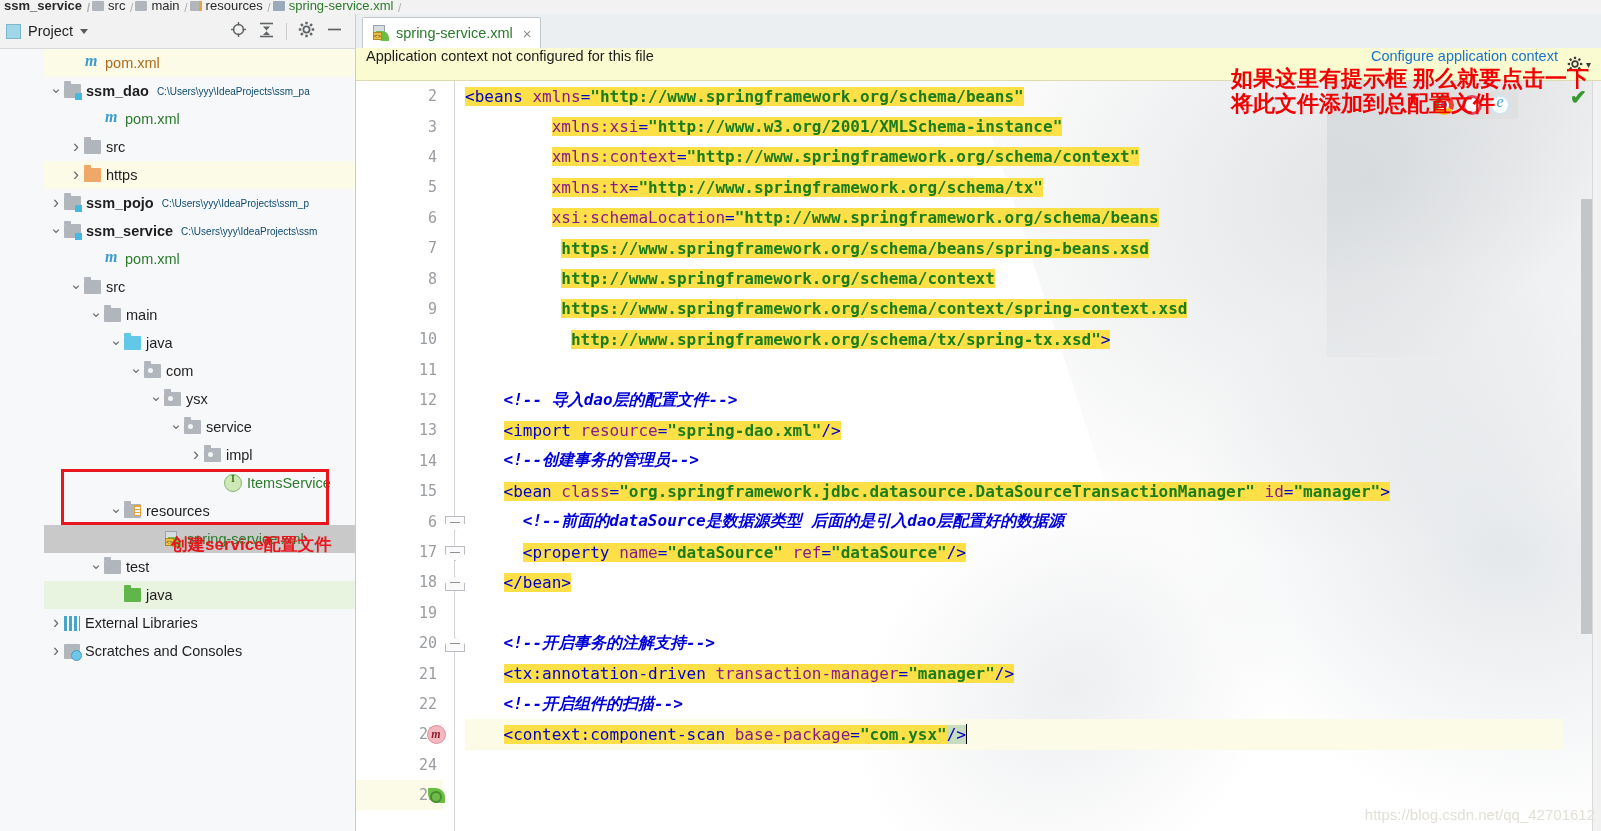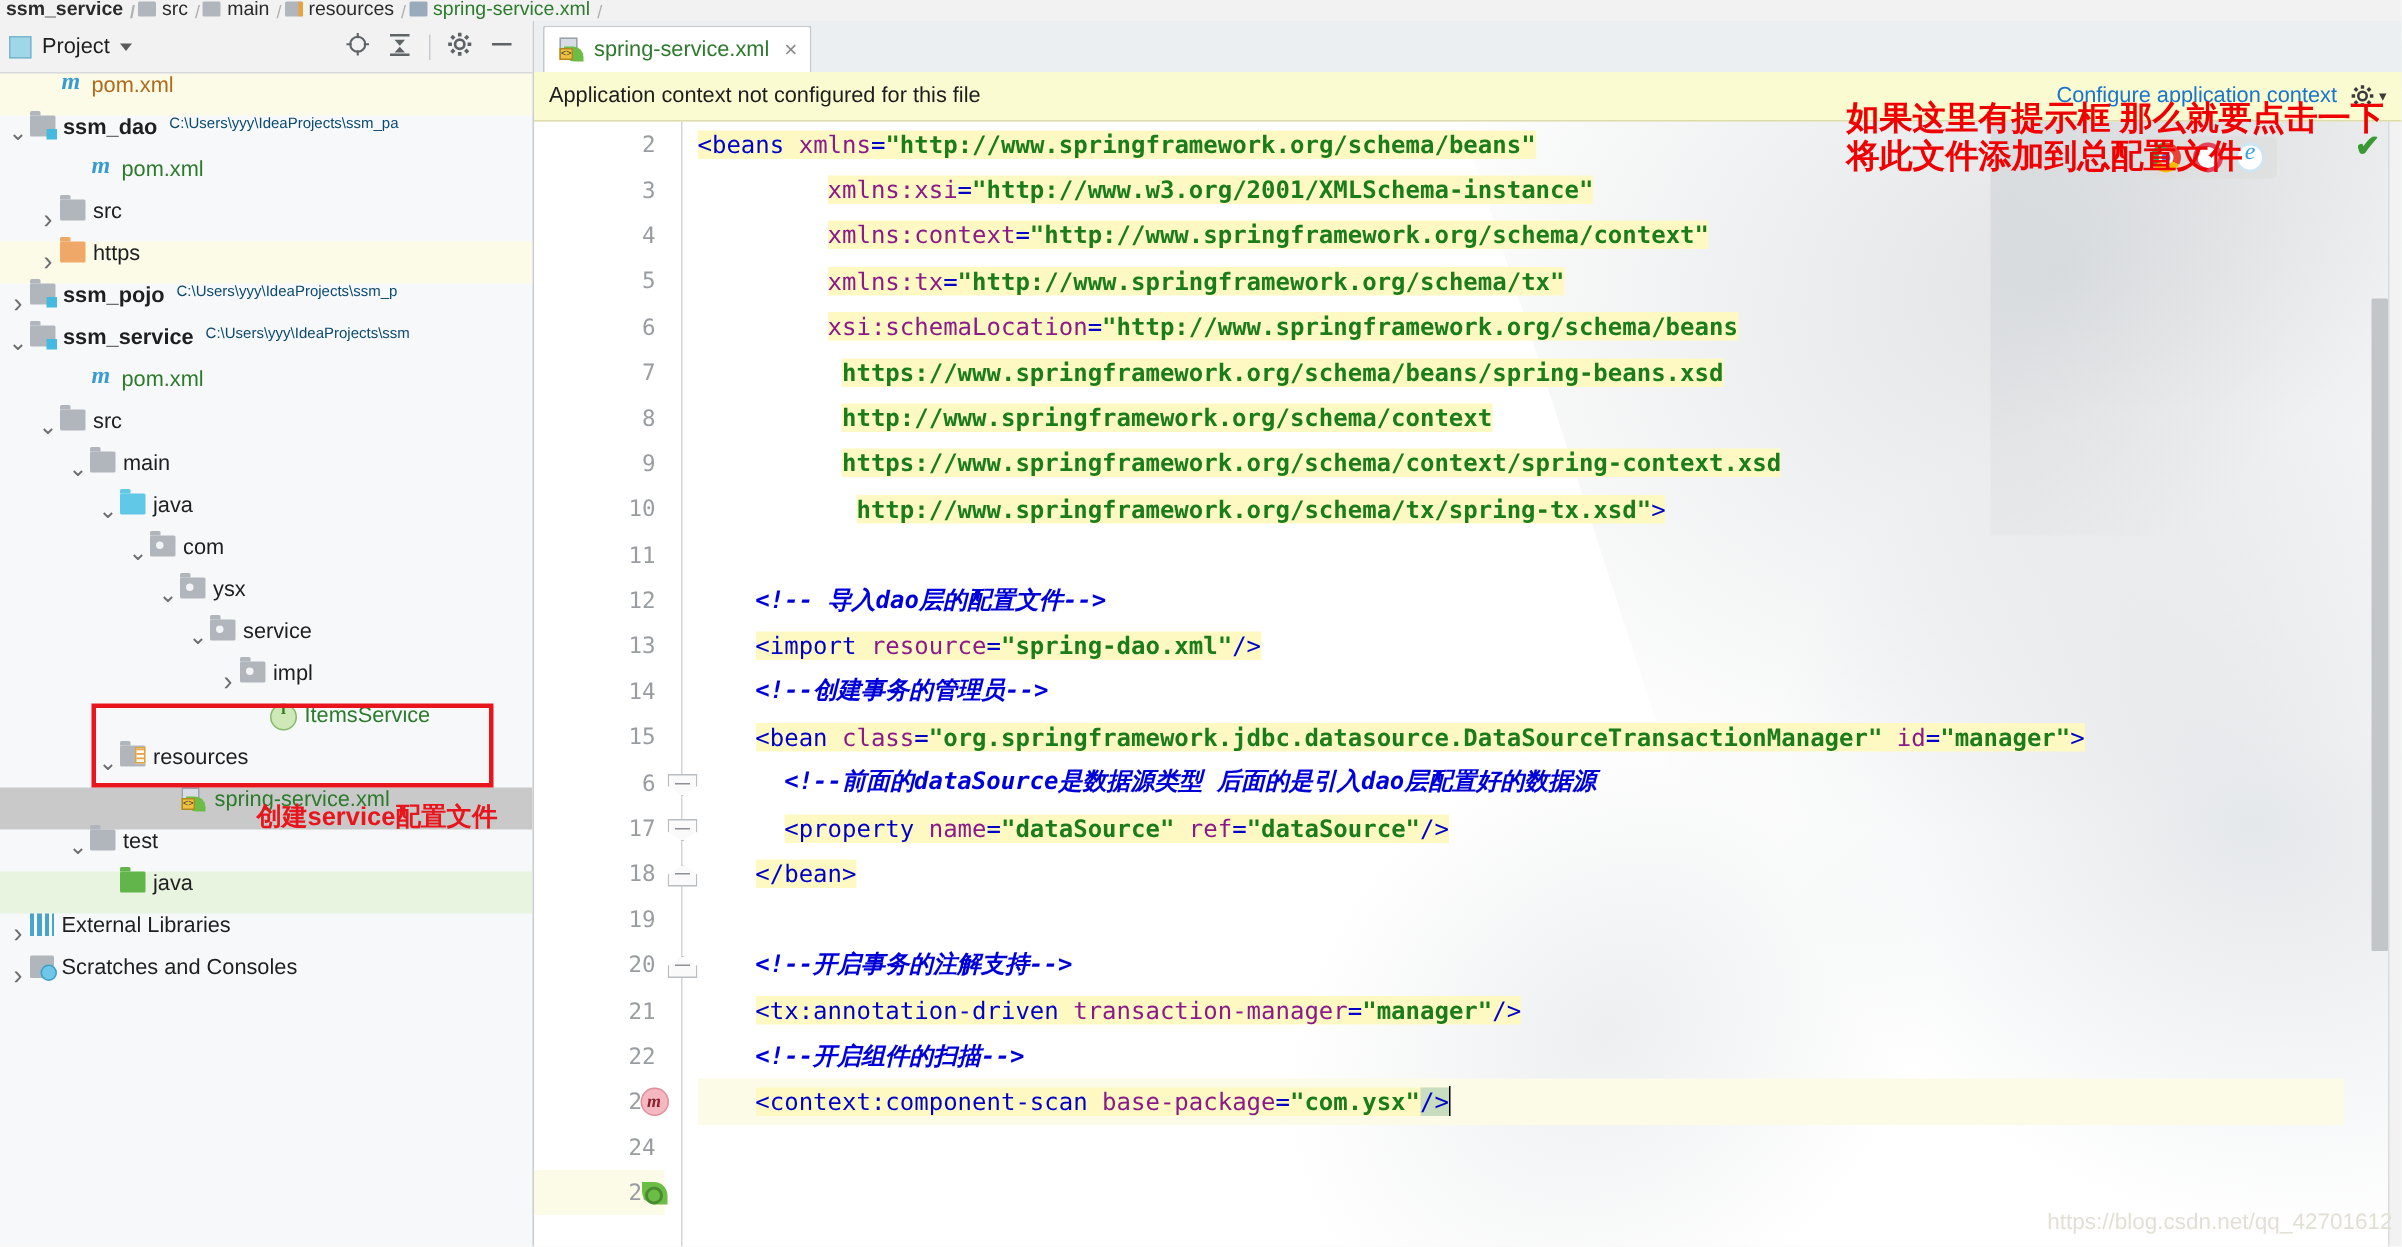--- a/index.html
+++ b/index.html
@@ -41,21 +41,21 @@
     display:flex;align-items:center;padding:0 6px;gap:8px;
   }
   .proj-title{display:flex;align-items:center;gap:7px;font-size:14.5px;color:#1f1f1f;}
   .proj-square{width:13px;height:13px;background:#9fd6e8;border:1px solid #7ab6cc;}
   .caret-dn{width:0;height:0;border-left:4px solid transparent;border-right:4px solid transparent;border-top:5px solid #5a5a5a;}
   .hdr-spacer{flex:1;}
   .hdr-icons{display:flex;align-items:center;gap:11px;padding-right:6px;}
   .hdr-sep{width:1px;height:17px;background:#c9cbce;}
 
   .tree{flex:1;overflow:hidden;font-size:14.5px;color:#1f1f1f;position:relative;}
-  .row{height:28px;display:flex;white-space:nowrap;padding-left:4px;position:relative;}
+  .row{height:28px;display:flex;align-items:center;white-space:nowrap;padding-left:4px;position:relative;margin-left:44px;}
   .row.alt{background:#fbfbe8;}
   .row.sel{background:#c9c9c9;}
   .row.grn{background:#e8f3e0;}
   .arrow{width:16px;display:inline-flex;justify-content:center;align-items:center;color:#6e6e6e;font-size:11px;}
   .arrow.none{visibility:hidden;}
   .lbl{margin-left:5px;}
   .lbl.b{font-weight:bold;}
   .path{color:#0c4a6e;margin-left:8px;font-size:10px;}
 
   
@@ -113,21 +113,21 @@
   .wallpaper .w4{position:absolute;left:78%;top:2%;width:26%;height:40%;
      background:linear-gradient(135deg, rgba(150,160,170,.22), rgba(255,255,255,0) 70%);}
 
   .tabbar{height:34px;background:#eceff1;display:flex;align-items:flex-end;padding-left:6px;position:relative;z-index:3;}
   .tab{height:30px;background:#ffffff;border:1px solid #c5c9cc;border-bottom:none;
      display:flex;align-items:center;gap:6px;padding:0 8px 0 9px;border-radius:2px 2px 0 0;}
   .tab-name{color:#2c7a2c;font-size:14.5px;}
   .tab-x{color:#8b8b8b;font-size:15px;padding-left:4px;}
 
   .notifbar{height:32px;background:#fbfbd2;border-bottom:1px solid #dcdcae;
-     display:flex;align-items:center;padding:0 10px;position:relative;z-index:3;}
+     display:flex;padding:0 10px;position:relative;z-index:3;}
   .notif-msg{font-size:14.5px;color:#1d1d1d;}
   .notif-spacer{flex:1;}
   .notif-link{color:#1874cd;font-size:14.5px;}
   .notif-gear{margin-left:9px;display:flex;align-items:center;gap:3px;}
 
   .codearea{flex:1;display:flex;min-height:0;position:relative;z-index:2;}
   .gutter{width:87px;flex:0 0 auto;background:transparent;position:relative;}
   .gut-row{height:30.4px;display:flex;align-items:center;justify-content:flex-end;
      padding-right:6px;color:#999da1;font-size:15px;font-family:"DejaVu Sans Mono",monospace;position:relative;}
   .gut-row.cur{background:#fcfbe8;}
@@ -142,21 +142,21 @@
   .fold-line{position:absolute;left:11px;top:0;bottom:0;width:1px;background:#d3d6d9;}
   .foldmark{position:absolute;left:2px;width:18px;height:13px;background:#fafafa;border:1px solid #b9bcc0;}
   .foldmark.top{clip-path:polygon(0 0,100% 0,100% 55%,50% 100%,0 55%);}
   .foldmark.bot{clip-path:polygon(50% 0,100% 45%,100% 100%,0 100%,0 45%);}
   .foldmark .bar{position:absolute;left:4px;right:4px;top:5px;height:1px;background:#8d9094;}
 
   .codescroll{flex:1;min-width:0;position:relative;overflow:hidden;}
   .cl{height:30.4px;display:flex;align-items:center;white-space:pre;
      font-family:"DejaVu Sans Mono",monospace;font-size:16px;position:relative;}
   .cl.cur{background:#fcfbe8;}
-  .cl .hl{background:#fef9c3;}
+  .cl .hl{background:#fde047;}
   .cl .sel{background:#c8dcc0;}
   .t-tag{color:#0000c8;}
   .t-attr{color:#8a1a8a;}
   .t-val{color:#1a7d1a;font-weight:bold;}
   .t-plain{color:#1a7d1a;font-weight:bold;}
   .t-cmt{color:#0000d8;font-style:italic;font-weight:bold;}
   .t-punct{color:#0000c8;}
   .caret{display:inline-block;width:1.5px;height:20px;background:#000;vertical-align:middle;}
 
   

